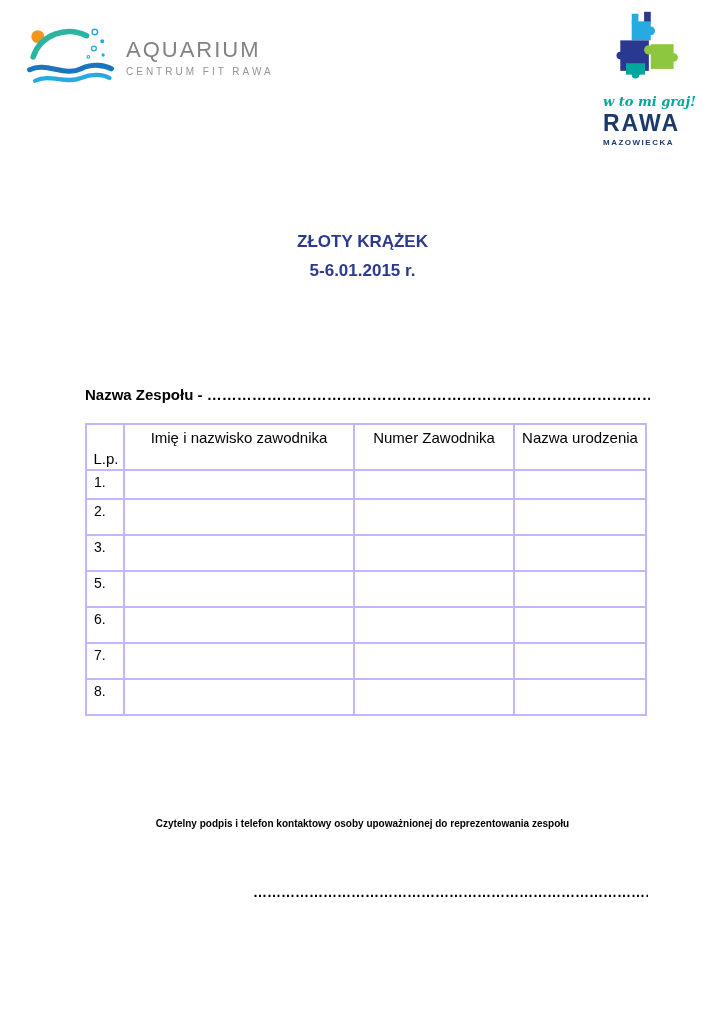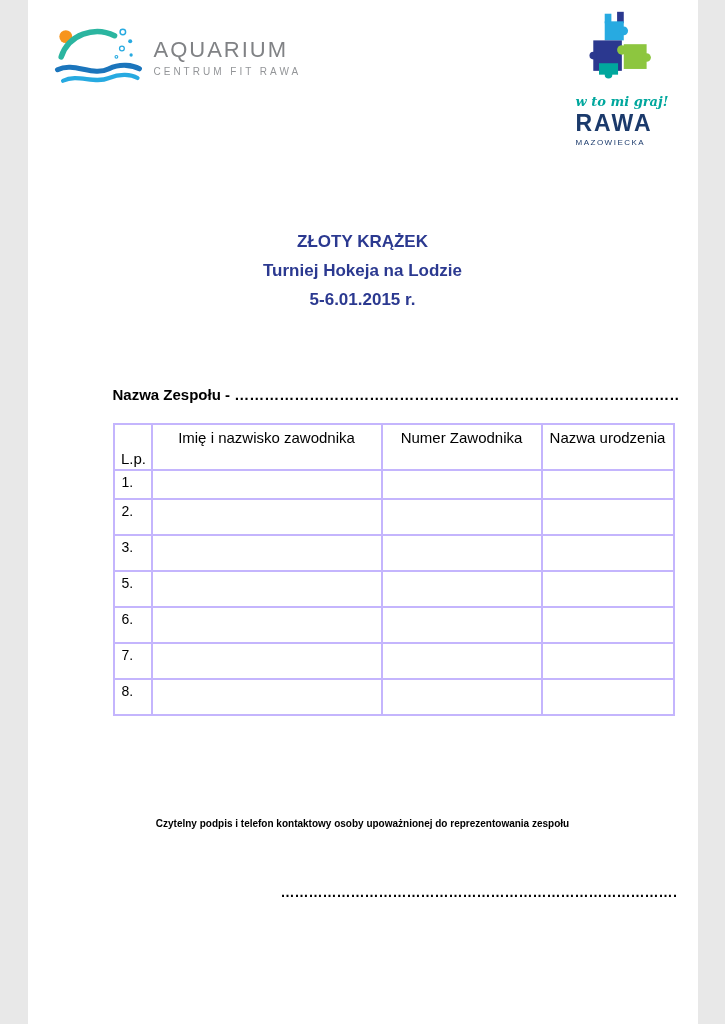--- a/index.html
+++ b/index.html
@@ -1,19 +1,19 @@
 <!DOCTYPE html>
 <html><head>
 <meta charset="utf-8">
 <style>
   * { margin:0; padding:0; box-sizing:border-box; }
   html,body { background:#e8e8e8; }
   .page {
     position:relative;
-    width:670px; height:1024px;
+    width:725px; height:1024px;
     margin:0 auto;
     background:#ffffff;
     font-family:"Liberation Sans", sans-serif;
     color:#000;
     overflow:hidden;
   }
 
   
   .aquarium-logo {
     position:absolute; left:24px; top:20px;
@@ -32,21 +32,21 @@
     display:flex; flex-direction:column; 
   }
   .rawa-tagline {
     font-family:"DejaVu Serif", serif; font-style:italic; font-weight:bold;
     color:#00a79d; font-size:13px; margin-top:2px;
   }
   .rawa-name {
     color:#1b3a6b; font-weight:bold; font-size:23px; letter-spacing:2px; margin-top:1px;
   }
   .rawa-subname {
-    color:#1b3a6b; font-size:8px; letter-spacing:1.5px; margin-top:1px;
+    color:#1b3a6b; font-size:8px; letter-spacing:1.5px; margin-top:1px;font-weight:bold;
   }
 
   
   .form-title {
     position:absolute; top:172px; left:0; width:100%;
     text-align:center; font-weight:bold; font-size:15px;
   }
   .event-block {
     position:absolute; top:227px; left:0; width:100%;
     text-align:center; font-weight:bold; font-size:17px;
@@ -139,21 +139,20 @@
       </svg>
     </span>
     <span class="rawa-tagline">w to mi graj!</span>
     <span class="rawa-name">RAWA</span>
     <span class="rawa-subname">MAZOWIECKA</span>
   </div>
 
 
   <div class="event-block">
     <div>ZŁOTY KRĄŻEK</div>
-    <div>Turniej Hokeja na Lodzie</div>
     <div>5-6.01.2015 r.</div>
   </div>
 
   <div class="team-line"><span>Nazwa Zespołu - </span><span>………………………………………………………………………………..</span></div>
 
   <table class="players">
     <colgroup>
       <col style="width:38px">
       <col style="width:230px">
       <col style="width:160px">

